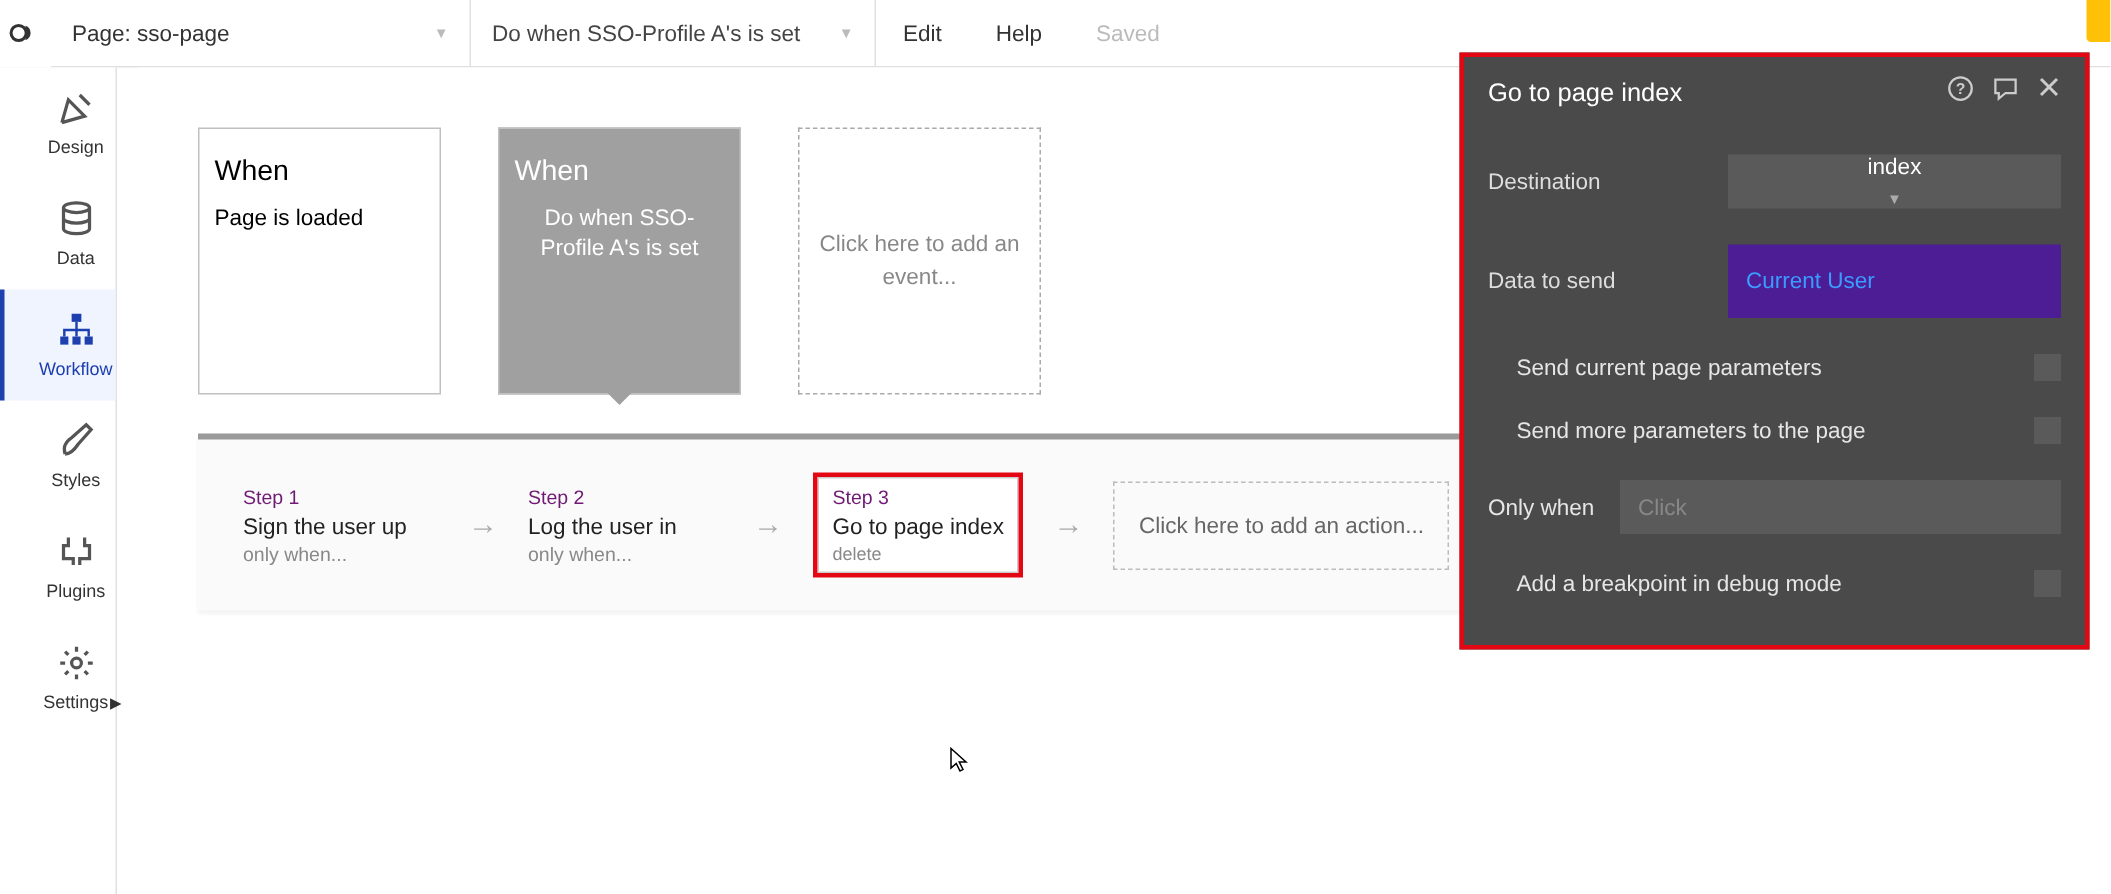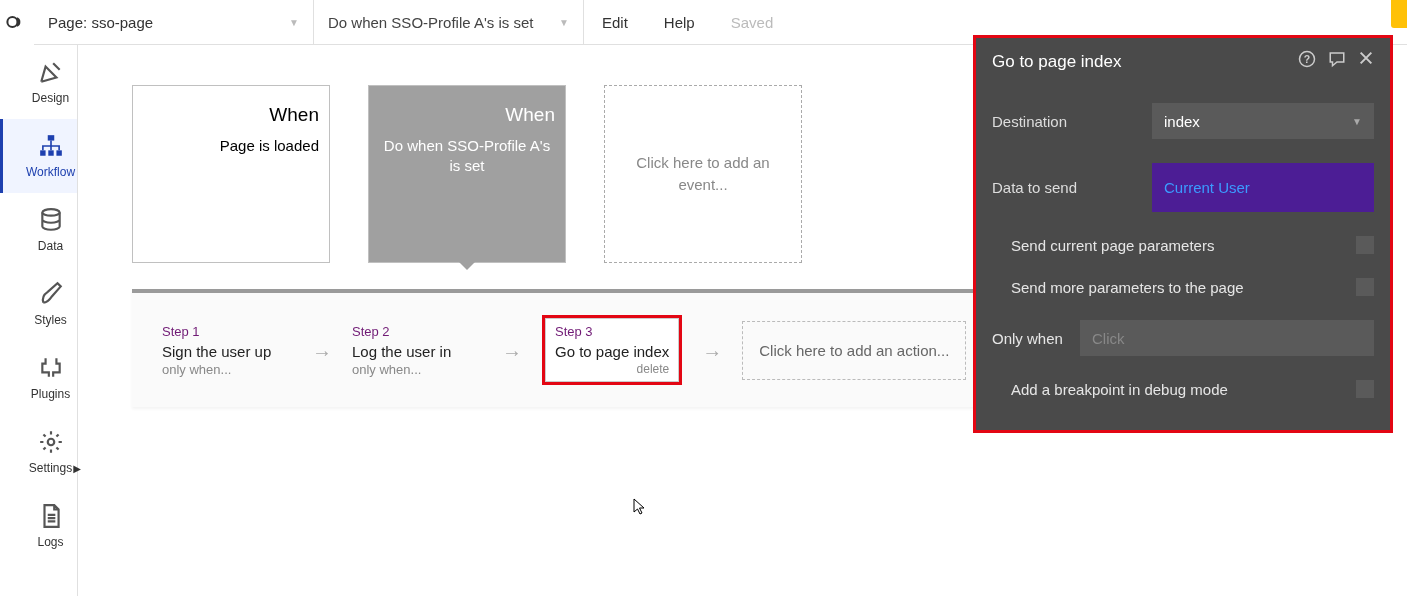--- a/index.html
+++ b/index.html
@@ -28,51 +28,51 @@
 .side-item.active::before { content: ''; position: absolute; left: 0; top: 0; bottom: 0; width: 3px; background: #1e40af; }
 .side-item .ico { width: 26px; height: 26px; margin-bottom: 6px; display: flex; align-items: center; justify-content: center; }
 .side-item .lbl { font-size: 12px; color: #333; }
 .side-item.active .lbl { color: #1e40af; }
 .side-expand { position: absolute; right: -4px; top: 418px; font-size: 10px; color: #333; }
 
 
 .canvas { position: absolute; left: 92px; top: 45px; right: 0; bottom: 0; background: #fff; padding: 40px; }
 
 .events-row { display: flex; gap: 38px; }
-.event-card { width: 198px; height: 178px; border: 1px solid #c0c0c0; background: #fff; display: flex; flex-direction: column; align-items: flex-end; padding: 18px 10px; text-align: center; cursor: pointer; }
+.event-card { width: 162px; height: 178px; border: 1px solid #c0c0c0; background: #fff; display: flex; flex-direction: column; align-items: flex-start; padding: 18px 10px; text-align: center; cursor: pointer; }
 .event-card.selected { background: #a0a0a0; color: #fff; position: relative; }
 .event-card.selected::after { content: ''; position: absolute; bottom: -16px; left: 50%; transform: translateX(-50%); border: 8px solid transparent; border-top-color: #a0a0a0; }
 .event-card .when { font-size: 19px; margin-bottom: 10px; }
 .event-card .desc { font-size: 15px; line-height: 1.35; }
 .event-card.add { border: 1px dashed #aaa; background: #fff; color: #888; justify-content: center; font-size: 15px; line-height: 1.5; }
 
 .steps-bar { margin-top: 26px; border-top: 4px solid #9a9a9a; background: #fafafa; padding: 22px 30px; display: flex; align-items: center; gap: 20px; box-shadow: 0 2px 3px rgba(0,0,0,0.05); }
 .step { min-width: 130px; }
 .step .num { font-size: 13px; color: #701a75; margin-bottom: 4px; }
 .step .title { font-size: 15px; color: #222; margin-bottom: 2px; }
 .step .cond { font-size: 13px; color: #888; }
 .step.selected { border: 3px solid #e30613; padding: 6px 10px; background: #fff; box-shadow: inset 0 0 0 1px #ccc; }
-.step.selected .del { font-size: 12px; color: #888; text-align: right; }
+.step.selected .del { font-size: 12px; color: #888; text-align: left; }
 .arrow { color: #aaa; font-size: 20px; }
 .add-action { border: 1px dashed #bbb; padding: 20px 16px; color: #666; font-size: 15px; cursor: pointer; }
 
 
 .cursor { position: absolute; left: 633px; top: 498px; font-size: 16px; color: #000; pointer-events: none; }
 
 
 .panel { position: absolute; right: 14px; top: 35px; width: 420px; background: #4a4a4a; color: #e6e6e6; border: 3px solid #e30613; font-size: 15px; }
 .panel-head { display: flex; align-items: center; justify-content: space-between; padding: 12px 16px; }
 .panel-title { font-size: 17px; color: #fff; }
 .panel-icons { display: flex; gap: 12px; }
 .panel-icons span { cursor: pointer; color: #ccc; font-size: 17px; }
 .panel-body { padding: 6px 16px 20px; }
 .prow { display: flex; align-items: center; padding: 12px 0; }
 .prow .plabel { flex: 0 0 160px; color: #ddd; }
 .prow .pcontrol { flex: 1; }
-.select-ctl { background: #5a5a5a; height: 36px; display: flex; align-items: center; padding: 0 12px; justify-content: space-between; cursor: pointer; color: #fff; }
+.select-ctl { background: #5a5a5a; height: 36px; display: flex; align-items: center; padding: 0 28px; justify-content: space-between; cursor: pointer; color: #fff; flex-direction: column; }
 .select-ctl .chev { color: #aaa; font-size: 10px; }
 .input-ctl { background: #4c1d95; height: 49px; display: flex; align-items: center; padding: 0 12px; color: #3b9bff; cursor: pointer; }
 .check-row { display: flex; align-items: center; justify-content: space-between; padding: 12px 0; margin-left: 19px; }
 .checkbox { width: 18px; height: 18px; background: #5a5a5a; cursor: pointer; }
 .only-when-row { display: flex; align-items: center; padding: 12px 0; gap: 14px; }
 .only-when-row .plabel { flex: 0 0 74px; }
 .click-input { flex: 1; background: #5a5a5a; height: 36px; display: flex; align-items: center; padding: 0 12px; color: #888; cursor: pointer; }
 </style>
 </head>
 <body>
@@ -100,44 +100,44 @@
 
 <div class="sidebar">
   <div class="side-item">
     <div class="ico">
         <svg viewBox="0 0 24 24" width="26" height="26">
           <path d="M3 21 L7 7 L17 17 L3 21 M14 4 L20 10" stroke="#555" stroke-width="2" fill="none"></path>
         </svg>
       </div>
     <div class="lbl">Design</div>
   </div>
+  <div class="side-item">
+    <div class="ico">
+        <svg viewBox="0 0 24 24" width="26" height="26">
+          <ellipse cx="12" cy="5" rx="8" ry="3" fill="none" stroke="#555" stroke-width="2"></ellipse>
+          <path d="M4 5 V18 A8 3 0 0 0 20 18 V5 M4 11.5 A8 3 0 0 0 20 11.5" fill="none" stroke="#555" stroke-width="2"></path>
+        </svg>
+      </div>
+    <div class="lbl">Data</div>
+  </div>
   <div class="side-item active">
     <div class="ico">
         <svg viewBox="0 0 24 24" width="26" height="26">
           <rect x="9" y="2" width="6" height="5" fill="#1e40af"></rect>
           <rect x="2" y="16" width="5" height="5" fill="#1e40af"></rect>
           <rect x="9.5" y="16" width="5" height="5" fill="#1e40af"></rect>
           <rect x="17" y="16" width="5" height="5" fill="#1e40af"></rect>
           <path d="M12 7 V12 M4.5 16 V12 H19.5 V16 M12 12 V16" stroke="#1e40af" stroke-width="1.5" fill="none"></path>
         </svg>
       </div>
     <div class="lbl">Workflow</div>
   </div>
   <div class="side-item">
     <div class="ico">
         <svg viewBox="0 0 24 24" width="26" height="26">
-          <ellipse cx="12" cy="5" rx="8" ry="3" fill="none" stroke="#555" stroke-width="2"></ellipse>
-          <path d="M4 5 V18 A8 3 0 0 0 20 18 V5 M4 11.5 A8 3 0 0 0 20 11.5" fill="none" stroke="#555" stroke-width="2"></path>
-        </svg>
-      </div>
-    <div class="lbl">Data</div>
-  </div>
-  <div class="side-item">
-    <div class="ico">
-        <svg viewBox="0 0 24 24" width="26" height="26">
           <path d="M5 20 Q3 14 9 10 L18 2 L21 5 L13 14 Q9 20 5 20" fill="none" stroke="#555" stroke-width="2"></path>
         </svg>
       </div>
     <div class="lbl">Styles</div>
   </div>
   <div class="side-item">
     <div class="ico">
         <svg viewBox="0 0 24 24" width="26" height="26">
           <path d="M7 3 V8 H4 V16 H10 V20 M14 20 V16 H20 V8 H17 V3" fill="none" stroke="#555" stroke-width="2"></path>
         </svg>
@@ -145,28 +145,20 @@
     <div class="lbl">Plugins</div>
   </div>
   <div class="side-item">
     <div class="ico">
         <svg viewBox="0 0 24 24" width="26" height="26">
           <circle cx="12" cy="12" r="3" fill="none" stroke="#555" stroke-width="2"></circle>
           <path d="M12 2 V5 M12 19 V22 M2 12 H5 M19 12 H22 M5 5 L7 7 M17 17 L19 19 M19 5 L17 7 M7 17 L5 19" stroke="#555" stroke-width="2"></path>
         </svg>
       </div>
     <div class="lbl">Settings</div>
-  </div>
-  <div class="side-item">
-    <div class="ico">
-        <svg viewBox="0 0 24 24" width="26" height="26">
-          <path d="M6 2 H15 L19 6 V22 H6 Z M15 2 V6 H19 M9 11 H16 M9 14 H16 M9 17 H16" fill="none" stroke="#555" stroke-width="2"></path>
-        </svg>
-      </div>
-    <div class="lbl">Logs</div>
   </div>
   <div class="side-expand">▶</div>
 </div>
 
 <div class="canvas">
   <div class="events-row">
     <div class="event-card">
       <div class="when">When</div>
       <div class="desc">Page is loaded</div>
     </div>

